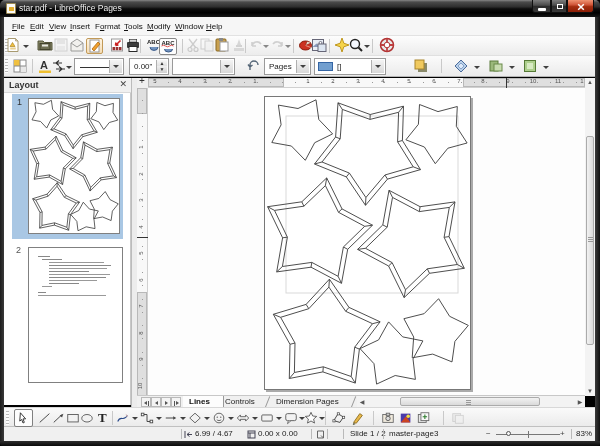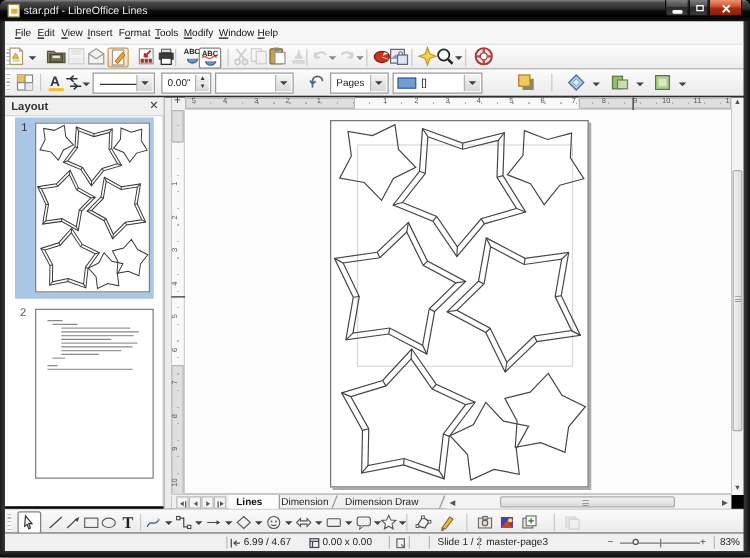--- a/index.html
+++ b/index.html
@@ -62,21 +62,21 @@
 #sbar .sep{position:absolute;top:2px;width:1px;height:10px;background:#b9b9b9}
 #sbar span{position:absolute;top:2px}
 .icon16{position:absolute;width:16px;height:16px}
 #dtb svg.icon16{width:14px;height:14px;margin-top:1px}
 </style></head>
 <body>
 <div class="abs" id="title">
     <div class="abs" id="appicon">
       <i></i>
     </div>
-    <div class="abs txt">star.pdf - LibreOffice Lines</div>
+    <div class="abs txt">star.pdf - LibreOffice Pages</div>
   </div>
 <div class="abs wbtn" id="bmin">
     <b></b>
   </div>
 <div class="abs wbtn" id="bmax">
     <b></b>
   </div>
 <div class="abs wbtn" id="bclose">
     <svg style="position:absolute;left:9px;top:3px;width:8px;height:8px" viewBox="0 0 8 8">
       <path d="M1.2 1.2 L6.8 6.8 M6.8 1.2 L1.2 6.8" stroke="#fff" stroke-width="1.5"></path>
@@ -401,23 +401,23 @@
       <i style="position:absolute;left:3px;top:2.5px;border-style:solid;border-width:2.5px 3px 2.5px 0;border-color:transparent #555 transparent transparent"></i>
     </div>
     <div class="navbtn" style="left:24px">
       <i style="position:absolute;left:3px;top:2.5px;border-style:solid;border-width:2.5px 0 2.5px 3px;border-color:transparent transparent transparent #555"></i>
     </div>
     <div class="navbtn" style="left:34px">
       <i style="position:absolute;left:2px;top:2.5px;width:1px;height:5px;background:#555"></i>
       <i style="position:absolute;left:4px;top:2.5px;border-style:solid;border-width:2.5px 0 2.5px 3px;border-color:transparent transparent transparent #555"></i>
     </div>
 <div style="position:absolute;left:46px;top:0;width:41px;height:12px;background:#fdfdfd;border-right:1px solid #999;font-weight:bold;color:#111;padding:1px 0 0 6px">Lines</div>
-<span style="position:absolute;left:88px;top:1px;color:#222">Dimension</span>
+<span style="position:absolute;left:88px;top:1px;color:#222">Controls</span>
 <div style="position:absolute;left:130px;top:0px;width:1px;height:12px;background:#999;transform:rotate(22deg)"></div>
-<span style="position:absolute;left:139px;top:1px;color:#222">Dimension Draw</span>
+<span style="position:absolute;left:139px;top:1px;color:#222">Dimension Pages</span>
 <div style="position:absolute;left:216px;top:0px;width:1px;height:12px;background:#999;transform:rotate(22deg)"></div>
 </div>
 <div class="abs" id="hsb">
     <span class="sarrow" style="left:0;top:2px">◀</span>
     <div class="thumb">
       <div style="position:absolute;left:65px;top:2px;width:5px;height:5px;background-image:repeating-linear-gradient(180deg,#999 0 1px,transparent 1px 2px)"></div>
     </div>
     <span class="sarrow" style="left:218px;top:2px">▶</span>
   </div>
 <div class="abs" id="dtb">

